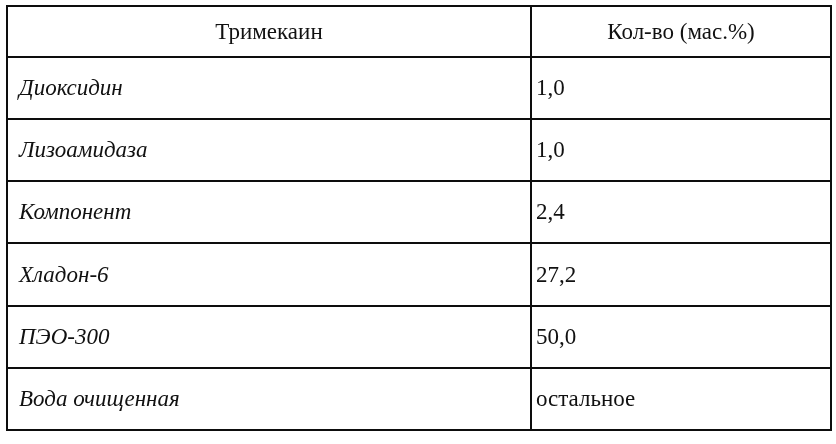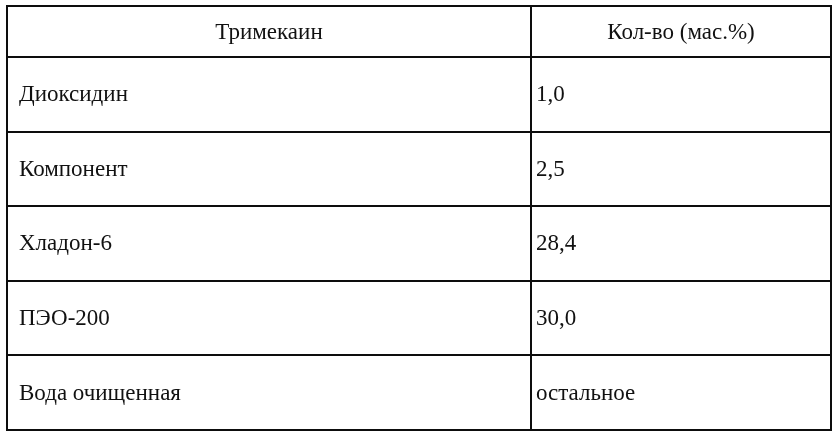--- a/index.html
+++ b/index.html
@@ -42,20 +42,21 @@
   }
   th.comp-col, th.amt-col {
     text-align: center;
     padding: 2px 4px;
   }
   col.comp-col-def { width: 524px; }
   col.amt-col-def  { width: 300px; }
   td.comp-cell {
     text-align: left;
     padding: 2px 10px 2px 11px;
+    font-style: italic;
   }
   td.amt-cell {
     text-align: left;
     padding: 2px 4px;
     border-radius: 9px;
   }
 </style>
 </head>
 <body>
 
@@ -70,30 +71,34 @@
         <th class="comp-col">Тримекаин</th>
         <th class="amt-col">Кол-во (мас.%)</th>
       </tr>
     </thead>
     <tbody>
       <tr>
         <td class="comp-cell">Диоксидин</td>
         <td class="amt-cell">1,0</td>
       </tr>
       <tr>
+        <td class="comp-cell">Лизоамидаза</td>
+        <td class="amt-cell">1,0</td>
+      </tr>
+      <tr>
         <td class="comp-cell">Компонент</td>
-        <td class="amt-cell">2,5</td>
+        <td class="amt-cell">2,4</td>
       </tr>
       <tr>
         <td class="comp-cell">Хладон-6</td>
-        <td class="amt-cell">28,4</td>
+        <td class="amt-cell">27,2</td>
       </tr>
       <tr>
-        <td class="comp-cell">ПЭО-200</td>
-        <td class="amt-cell">30,0</td>
+        <td class="comp-cell">ПЭО-300</td>
+        <td class="amt-cell">50,0</td>
       </tr>
       <tr>
         <td class="comp-cell">Вода очищенная</td>
         <td class="amt-cell">остальное</td>
       </tr>
     </tbody>
   </table>
 </div>
 
 </body></html>

